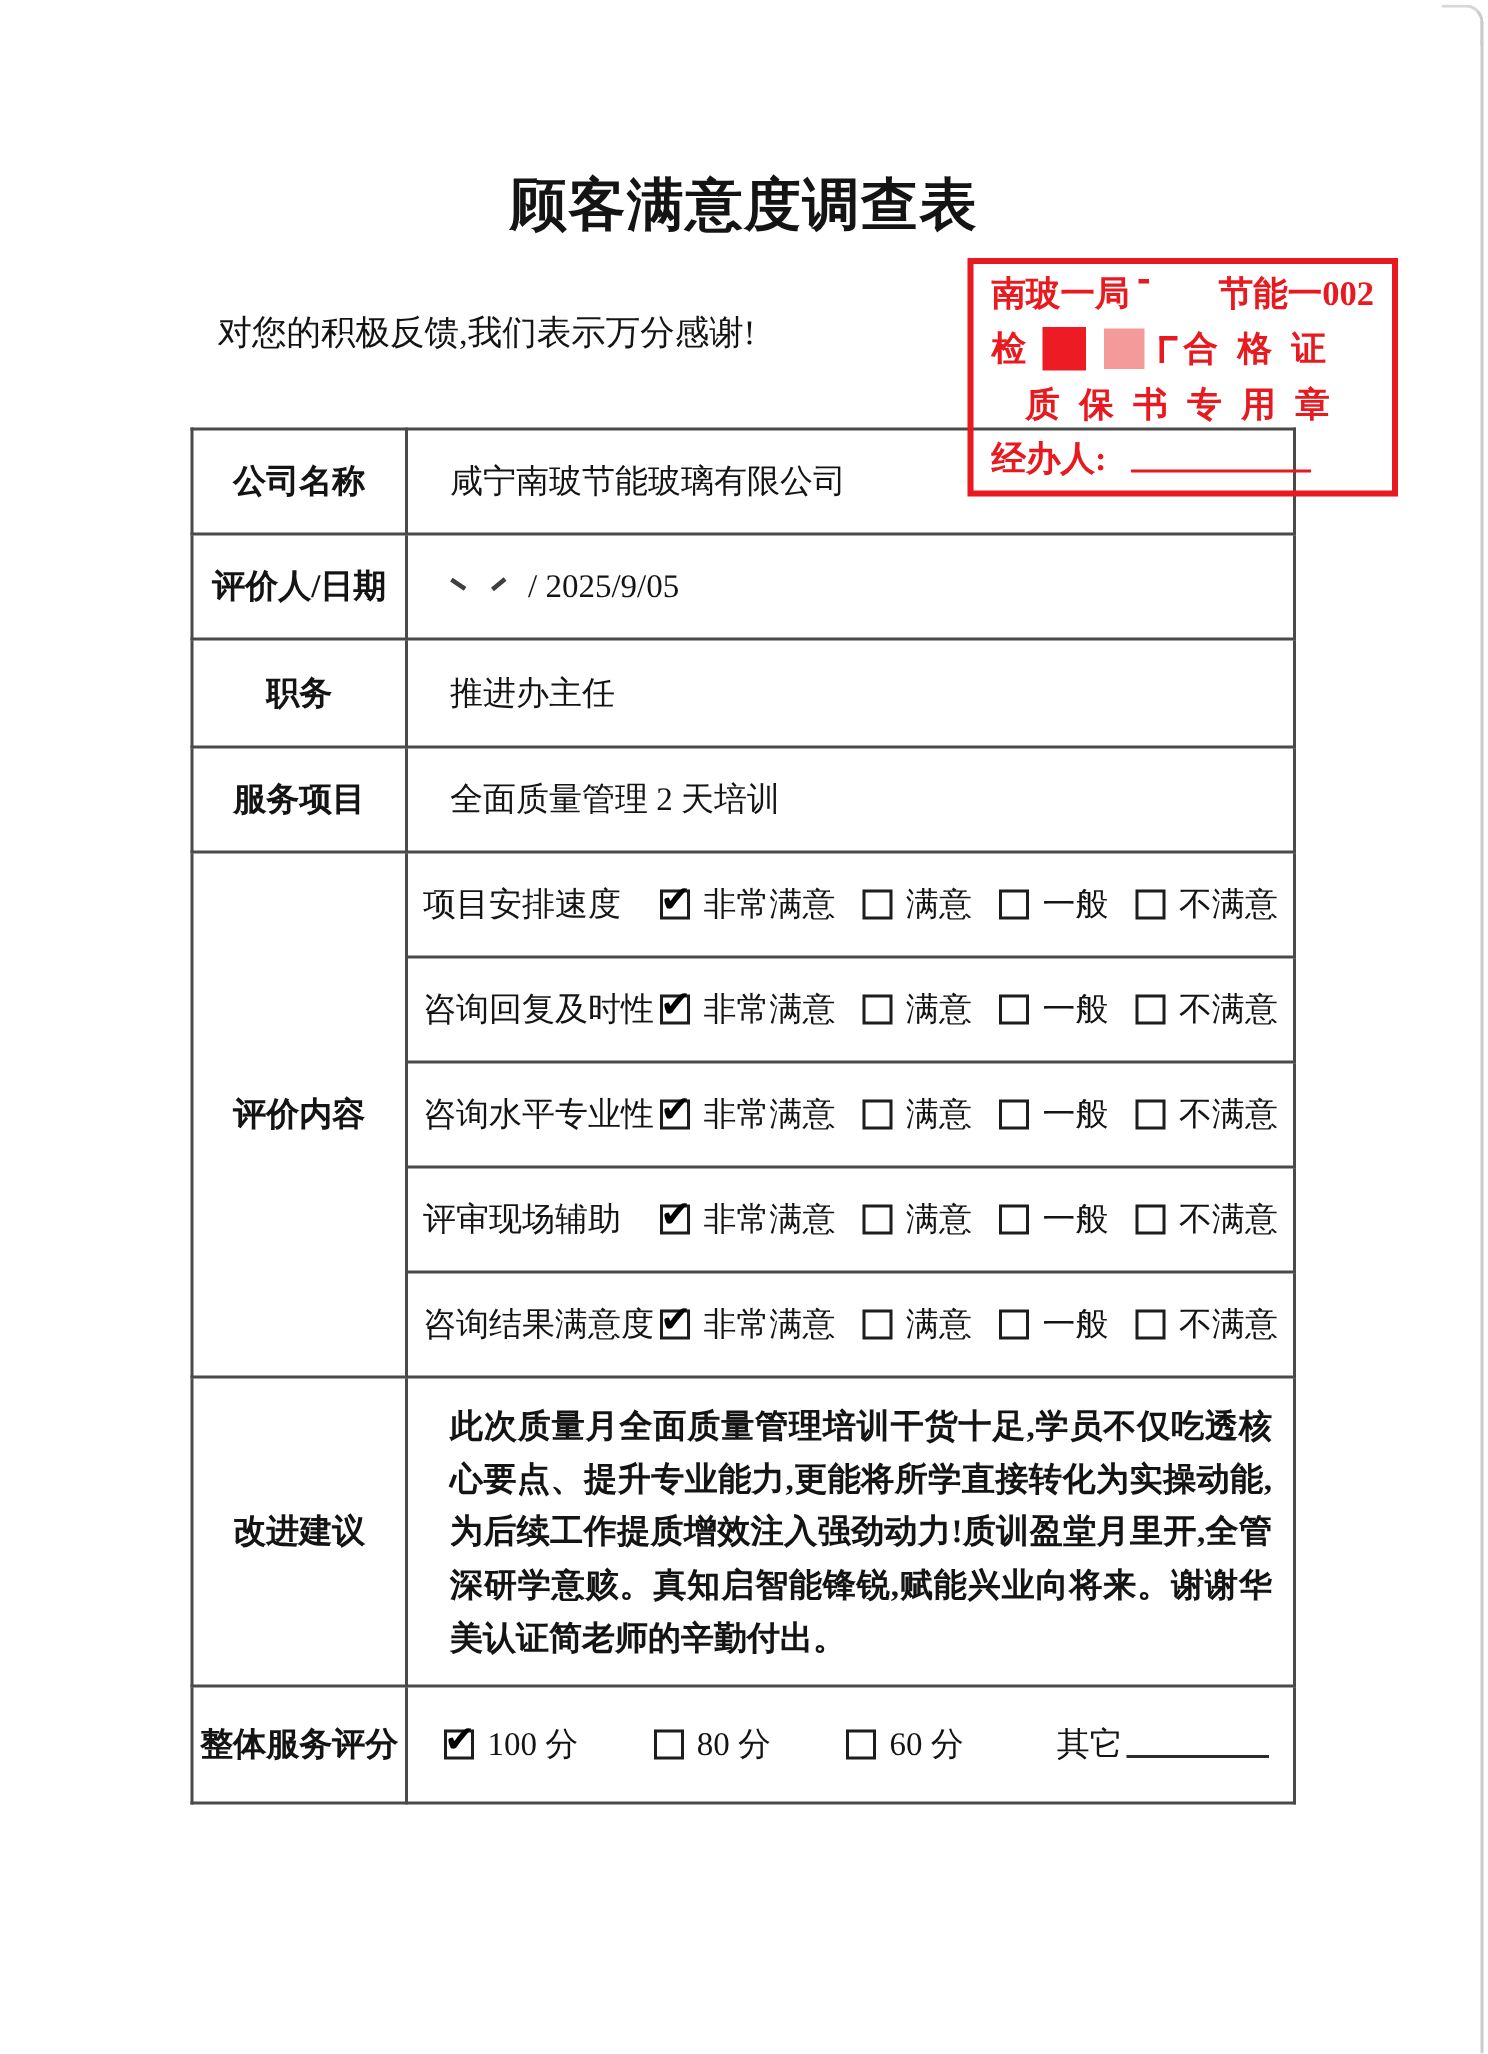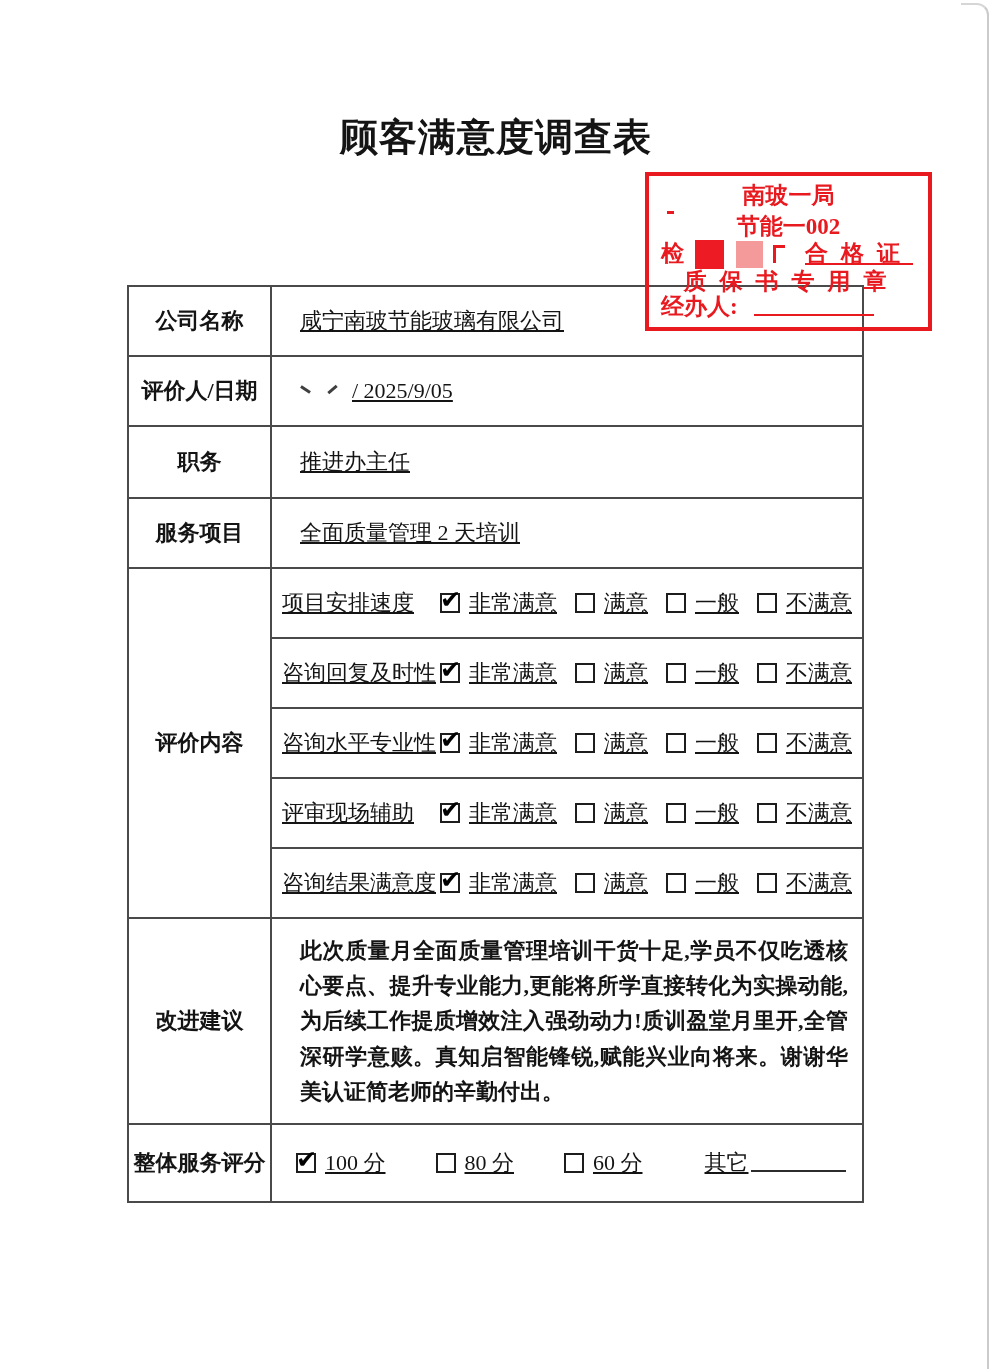--- a/index.html
+++ b/index.html
@@ -18,43 +18,43 @@
   }
   .thanks { position:absolute; top:206px; left:145px; margin:0; font-size:23px; }
 
   
   .stamp {
     position:absolute; left:645px; top:172px; width:287px; height:159px; box-sizing:border-box;
     border:4px solid #e8191f; color:#e8191f; font-weight:700; z-index:5;
     display:flex; flex-direction:column; justify-content:space-between; padding:7px 12px 9px;
   }
   .s-line { font-size:23px; line-height:1.1; white-space:nowrap; }
-  .s-line1 { display:flex; align-items:center;flex-direction:column; }
+  .s-line1 { display:flex; align-items:center; }
   .s-mark1 { display:inline-block; width:7px; height:3px; background:#e8191f; align-self:flex-start; margin:3px 0 0 6px; }
   .s-sp { flex:1; }
   .s-line2 { display:flex; align-items:center; }
   .redact { display:inline-block; }
   .redact.solid { width:29px; height:29px; background:#ed1c24; margin-left:11px; }
   .redact.light { width:27px; height:27px; background:#f59a9a; margin-left:12px; }
   .s-partial { display:inline-block; width:9px; height:15px; border-left:3px solid #e8191f;
     border-top:3px solid #e8191f; margin:0 4px 0 10px; }
-  .s-l2txt { letter-spacing:13px; margin-left:16px;text-decoration:underline; }
+  .s-l2txt { letter-spacing:13px; margin-left:0; }
   .s-line3 { text-align:center; letter-spacing:13px; padding-left:6px; }
   .s-line4 { display:flex; align-items:flex-end; }
   .s-underline { display:inline-block; width:120px; border-bottom:2px solid #e8191f; margin:0 0 3px 16px; }
 
   
   table.form {
     position:absolute; left:127px; top:285px; width:735px; table-layout:fixed;
     border-collapse:collapse; z-index:1;
   }
   table.form td { border:2px solid #4a4a4a; font-size:22px; vertical-align:middle; }
   col.c1 { width:143px; } col.c2 { width:592px; }
   td.lbl { text-align:center; font-weight:700; padding:0 2px; }
-  td.val { padding-left:28px;text-decoration:underline; }
+  td.val { padding-left:28px; }
   tr.r70 { height:70px; } tr.r72 { height:72px; }
   tr.rsug { height:176px; } tr.rscore { height:78px; }
 
   
   .erase-mark { display:inline-block; width:11px; height:3px; background:#3f3f3f; vertical-align:7px; }
   .m1 { transform:rotate(34deg); margin-right:16px; }
   .m2 { transform:rotate(-40deg); margin-right:14px; }
 
   
   td.rate { padding-left:10px; }
@@ -79,20 +79,21 @@
   .other-line { display:inline-block; width:95px; border-bottom:2px solid #2c2c2c; vertical-align:-2px; margin-left:2px; }
 </style>
 </head>
 <body>
 
 <div class="page">
   <div class="edge-corner"></div>
   <div class="edge-right"></div>
 
   <h1 class="title">顾客满意度调查表</h1>
+  <p class="thanks">对您的积极反馈,我们表示万分感谢!</p>
 
   <div class="stamp">
     <div class="s-line s-line1">
       <span>南玻一局</span>
       <span class="s-mark1"></span>
       <span class="s-sp"></span>
       <span>节能一002</span>
     </div>
     <div class="s-line s-line2">
       <span>检</span>

